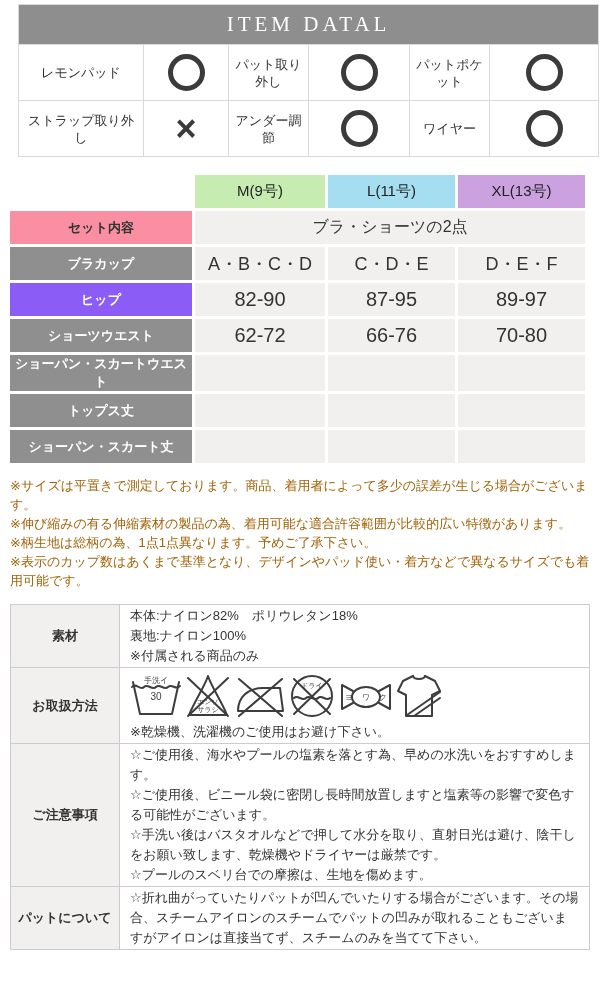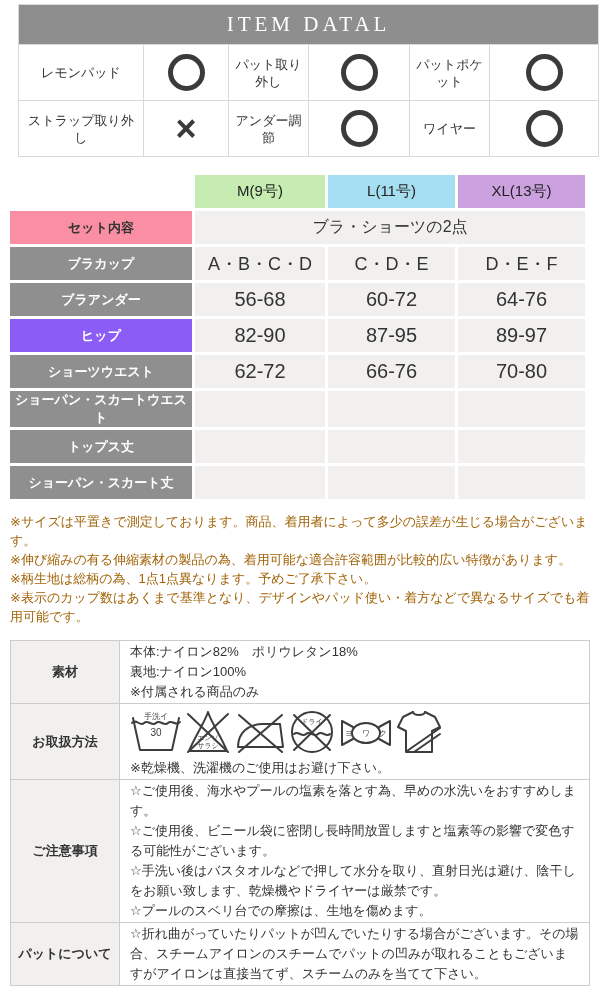--- a/index.html
+++ b/index.html
@@ -107,26 +107,20 @@
     <td class="setlabel" style="background: rgb(250, 143, 163);">セット内容</td>
     <td colspan="3" class="cell setval">ブラ・ショーツの2点</td>
   </tr>
   <tr>
     <td class="rlabel" style="background: rgb(143, 143, 143);">ブラカップ</td>
     <td class="cell cup">A・B・C・D</td>
     <td class="cell cup">C・D・E</td>
     <td class="cell cup">D・E・F</td>
   </tr>
   <tr>
-    <td class="rlabel" style="background: rgb(143, 143, 143);">ブラアンダー</td>
-    <td class="cell num">56-68</td>
-    <td class="cell num">60-72</td>
-    <td class="cell num">64-76</td>
-  </tr>
-  <tr>
     <td class="rlabel" style="background: #8b5cf6;">ヒップ</td>
     <td class="cell num">82-90</td>
     <td class="cell num">87-95</td>
     <td class="cell num">89-97</td>
   </tr>
   <tr>
     <td class="rlabel" style="background: rgb(143, 143, 143);">ショーツウエスト</td>
     <td class="cell num">62-72</td>
     <td class="cell num">66-76</td>
     <td class="cell num">70-80</td>

